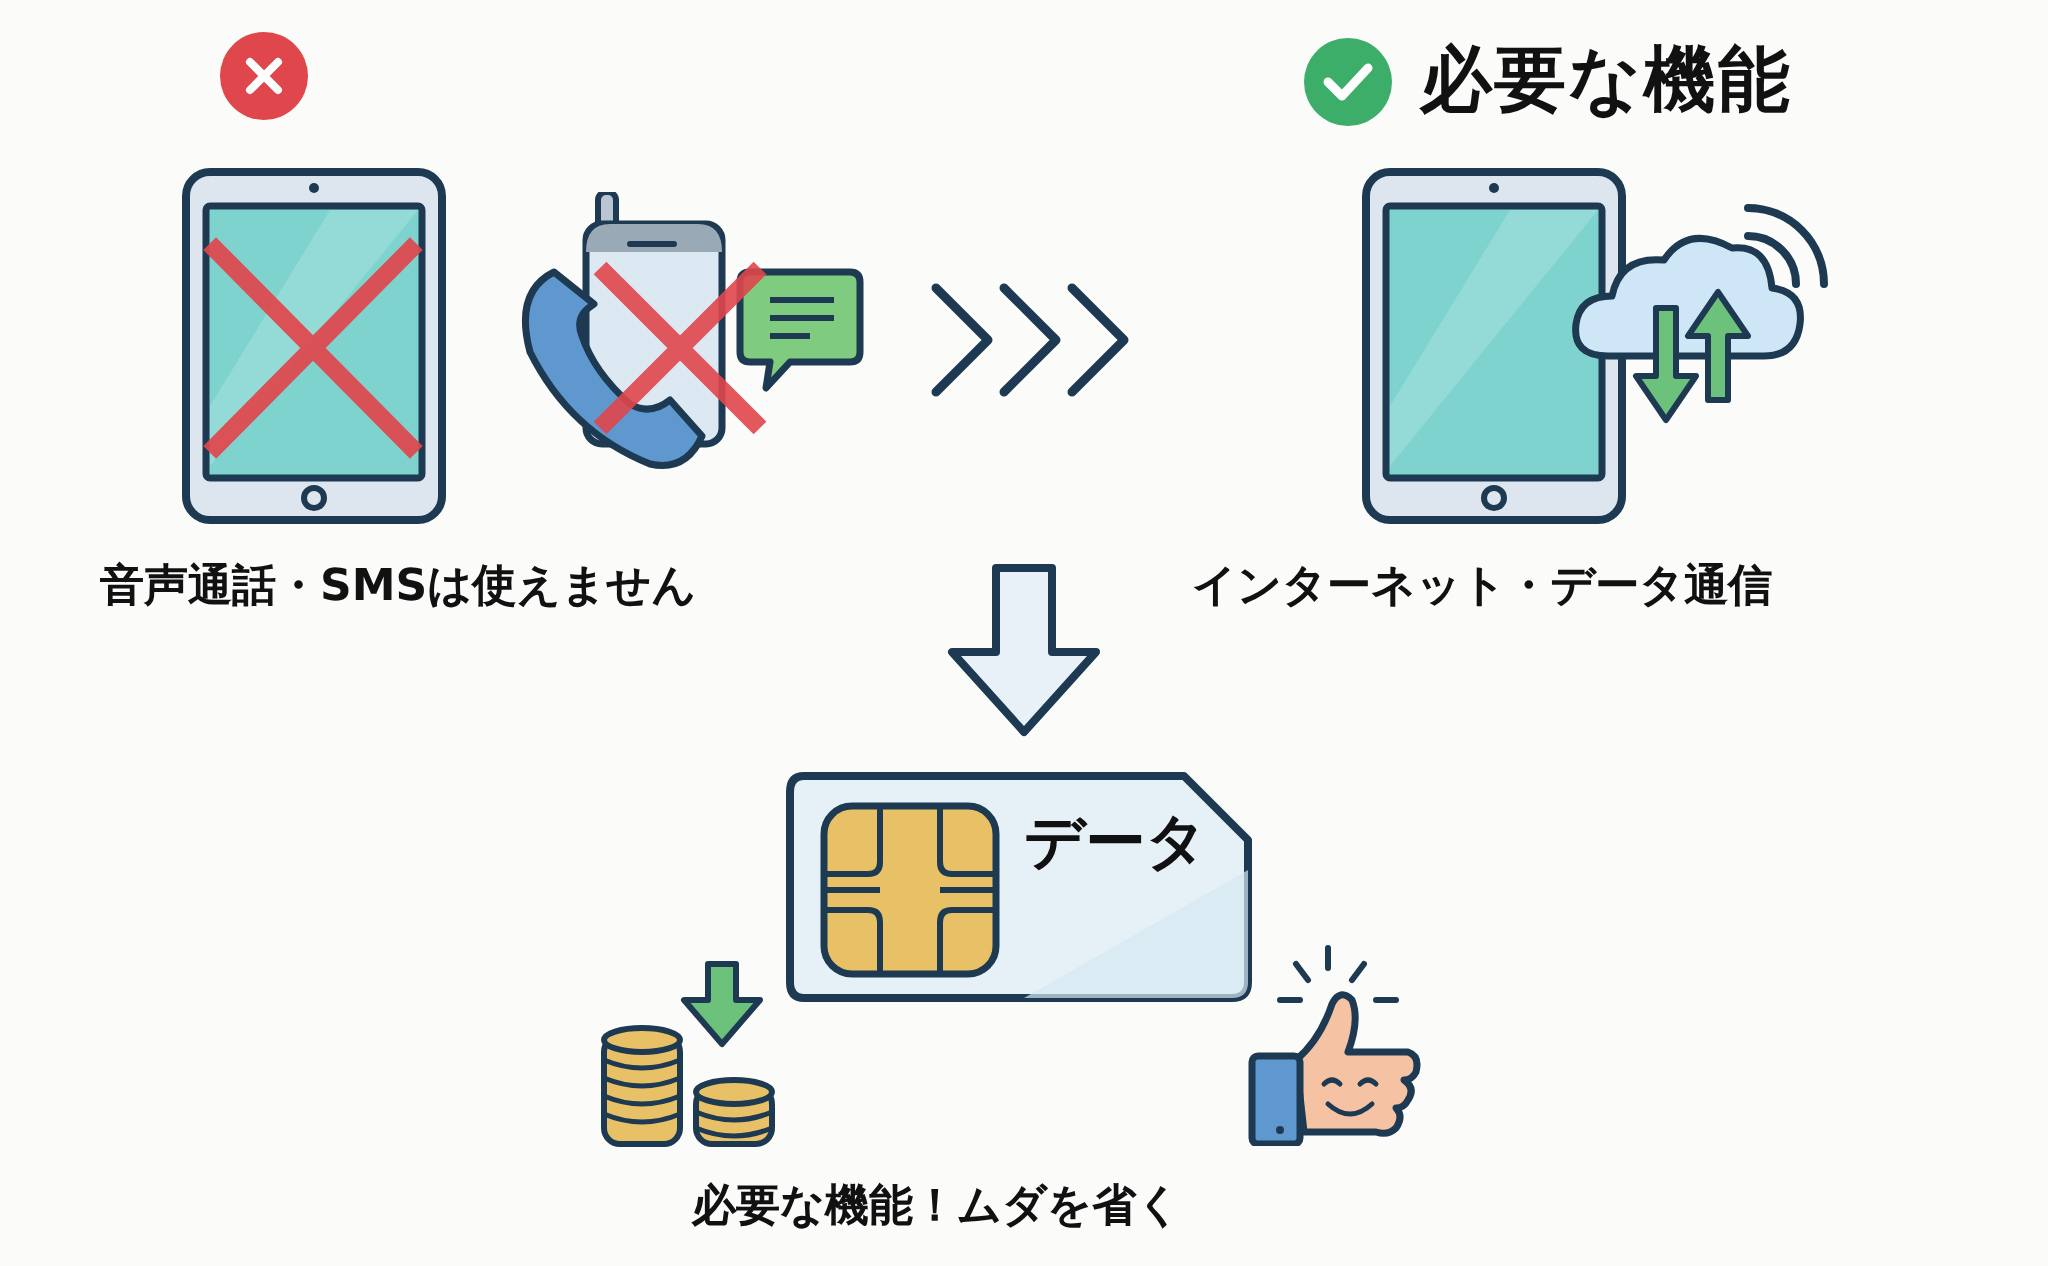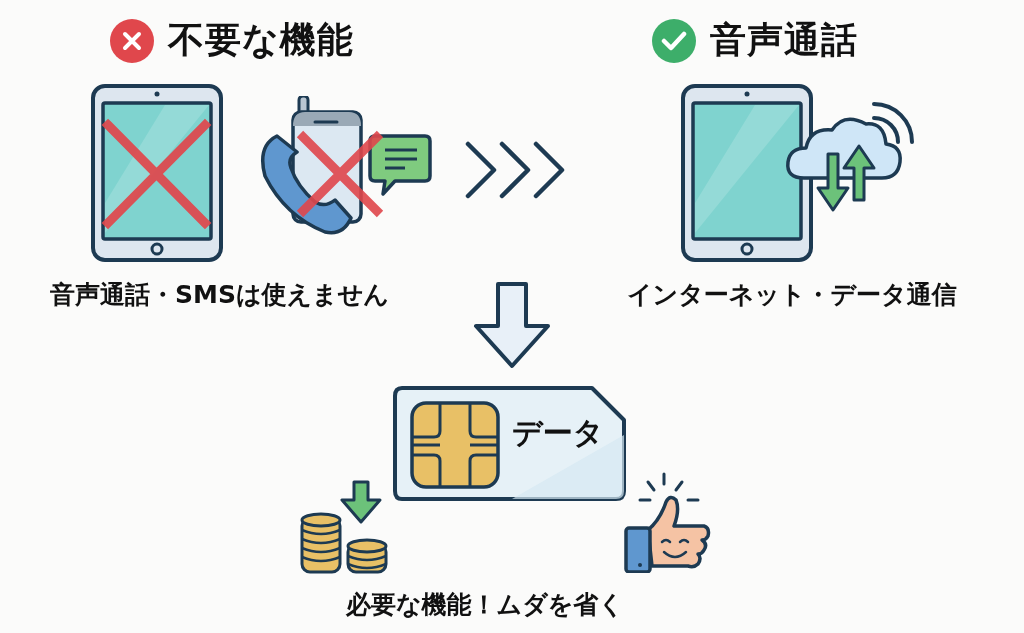--- a/index.html
+++ b/index.html
@@ -1,41 +1,40 @@
 <!DOCTYPE html>
 <html><head>
 <meta charset="utf-8">
 <style>
   html,body{margin:0;padding:0;}
   body{width:1024px;height:633px;background:#fbfbfa;position:relative;overflow:hidden;font-family:"DejaVu Sans","Liberation Sans",sans-serif;color:#111;}
   .abs{position:absolute;}
   .heading{font-weight:bold;font-size:36px;letter-spacing:1px;display:flex;align-items:center;gap:14px;}
   .badge{width:44px;height:44px;border-radius:50%;display:flex;align-items:center;justify-content:center;}
-  .caption{font-weight:bold;font-size:25px;white-space:nowrap;}
+  .caption{font-weight:bold;font-size:22px;white-space:nowrap;}
   svg{display:block;}
 </style>
 </head>
 <body>
 
 <div class="abs heading" style="left:110px;top:16px;">
   <div class="badge" style="background:#e0474c;">
     <svg width="22" height="22" viewBox="0 0 22 22">
         <path d="M4 4L18 18M18 4L4 18" stroke="#fff" stroke-width="4" stroke-linecap="round"></path>
       </svg>
   </div>
-  <span>不要な機能</span>
 </div>
 
 <div class="abs heading" style="left:652px;top:16px;">
   <div class="badge" style="background:#3dae6a;">
     <svg width="26" height="22" viewBox="0 0 26 22">
         <path d="M3 11L10 18L23 4" stroke="#fff" stroke-width="4.5" fill="none" stroke-linecap="round" stroke-linejoin="round"></path>
       </svg>
   </div>
-  <span>音声通話</span>
+  <span>必要な機能</span>
 </div>
 
 <div class="abs" style="left:90px;top:83px;">
   <svg width="134" height="180" viewBox="0 0 134 180">
     <rect x="3" y="3" width="128" height="174" rx="12" fill="#dde6ef" stroke="#1d3a52" stroke-width="4"></rect>
     <rect x="13" y="20" width="108" height="136" rx="2" fill="#7fd3cf" stroke="#1d3a52" stroke-width="3.5"></rect>
     <polygon points="15,120 75,22 119,22 15,150" fill="#a2e0dc" opacity="0.6"></polygon>
     <circle cx="67" cy="11" r="2.5" fill="#1d3a52"></circle>
     <circle cx="67" cy="166" r="5" fill="none" stroke="#1d3a52" stroke-width="3"></circle>
     <path d="M18 42L115 140M115 42L18 140" stroke="#e0474c" stroke-width="9" stroke-linecap="square" opacity="0.92"></path>
@@ -88,21 +87,21 @@
 
     <path d="M20 86 Q2 86 4 70 Q6 56 22 56 Q26 36 48 38 Q60 20 82 32 Q100 30 102 52 Q118 54 116 70 Q114 86 98 86 Z" fill="#cfe6f7" stroke="#1d3a52" stroke-width="3.5" stroke-linejoin="round"></path>
 
     <path d="M44 62 L54 62 L54 96 L64 96 L49 118 L34 96 L44 96 Z" fill="#6cc27a" stroke="#1d3a52" stroke-width="3" stroke-linejoin="round"></path>
 
     <path d="M70 108 L80 108 L80 76 L90 76 L75 54 L60 76 L70 76 Z" fill="#6cc27a" stroke="#1d3a52" stroke-width="3" stroke-linejoin="round"></path>
   </svg>
 </div>
 
 <div class="abs caption" style="left:50px;top:278px;">音声通話・SMSは使えません</div>
-<div class="abs caption" style="left:596px;top:278px;margin-left:31px;">インターネット・データ通信</div>
+<div class="abs caption" style="left:596px;top:278px;">インターネット・データ通信</div>
 
 <div class="abs" style="left:470px;top:280px;">
   <svg width="84" height="90" viewBox="0 0 84 90">
     <path d="M28 4 L56 4 L56 46 L78 46 L42 86 L6 46 L28 46 Z" fill="#e8f0f8" stroke="#1d3a52" stroke-width="4" stroke-linejoin="round"></path>
   </svg>
 </div>
 
 <div class="abs" style="left:392px;top:385px;width:236px;height:118px;">
   <svg class="abs" style="left:0;top:0;" width="236" height="118" viewBox="0 0 236 118">
     <path d="M10 3 L200 3 L232 35 L232 106 Q232 114 224 114 L10 114 Q3 114 3 106 L3 11 Q3 3 10 3 Z" fill="#e6f1f7" stroke="#1d3a52" stroke-width="4" stroke-linejoin="round"></path>
@@ -110,21 +109,21 @@
 
     <rect x="20" y="18" width="86" height="84" rx="14" fill="#e8c066" stroke="#1d3a52" stroke-width="3.5"></rect>
     <g fill="none" stroke="#1d3a52" stroke-width="3">
       <path d="M48 18 L48 46 Q48 52 42 52 L20 52"></path>
       <path d="M20 70 L42 70 Q48 70 48 76 L48 102"></path>
       <path d="M78 18 L78 46 Q78 52 84 52 L106 52"></path>
       <path d="M106 70 L84 70 Q78 70 78 76 L78 102"></path>
       <path d="M20 60 L48 60 M78 60 L106 60"></path>
     </g>
   </svg>
-  <div class="abs" style="left:120px;top:18px;font-weight:bold;font-size:30px;line-height:38px;margin-top:11px;">
+  <div class="abs" style="left:120px;top:18px;font-weight:bold;font-size:30px;line-height:38px;">
     <div>データ</div>
   </div>
 </div>
 
 <div class="abs" style="left:296px;top:478px;">
   <svg width="96" height="98" viewBox="0 0 96 98">
 
     <path d="M58 4 L72 4 L72 22 L84 22 L65 44 L46 22 L58 22 Z" fill="#6cc27a" stroke="#1d3a52" stroke-width="3" stroke-linejoin="round"></path>
 
     <g stroke="#1d3a52" stroke-width="3" fill="#e8c066">

